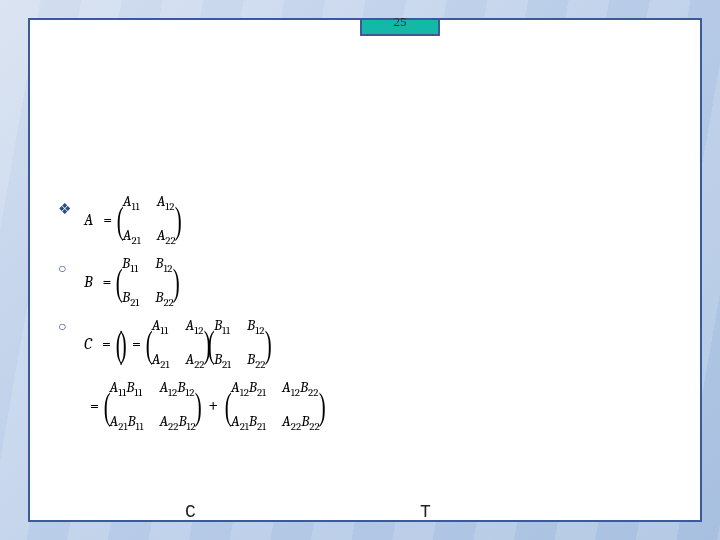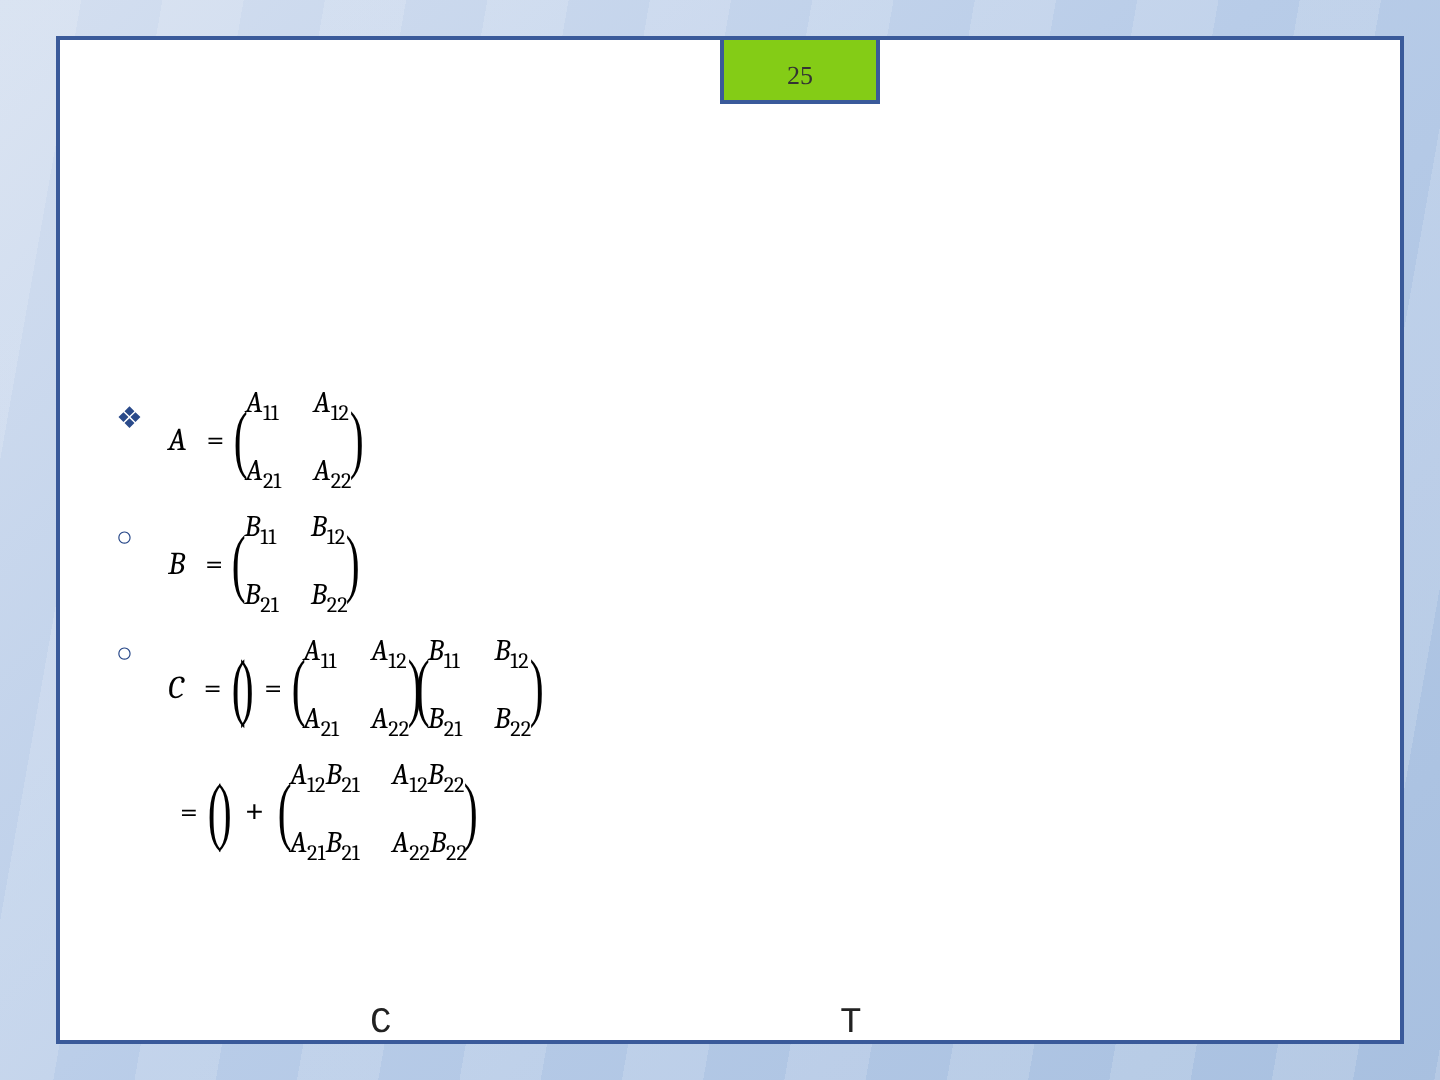--- a/index.html
+++ b/index.html
@@ -32,23 +32,23 @@
     bottom: 18px;
     background: #ffffff;
     border: 2px solid #3a5a9a;
     box-sizing: border-box;
   }
   .pagebox {
     position: absolute;
     top: -2px;
     left: 330px;
     width: 80px;
-    height: 34px;
+    height: 18px;
     border: 2px solid #3a5a9a;
-    background: #84cc16;
+    background: #14b8a6;
     font-family: Georgia, serif;
     font-size: 13px;
     color: #333;
     display: flex;
     align-items: flex-end;
     justify-content: center;
     padding-bottom: 4px;
     box-sizing: border-box;
     z-index: 2;
   }
@@ -190,20 +190,26 @@
           <span>B<span class="sub">12</span></span>
           <span>B<span class="sub">21</span></span>
           <span>B<span class="sub">22</span></span>
         </span>
       <span class="paren">)</span>
     </div>
 
     <div class="mrow" style="margin-top:6px;">
       <span class="eq">=</span>
       <span class="paren">(</span>
+      <span class="mat">
+          <span>A<span class="sub">11</span>B<span class="sub">11</span></span>
+          <span>A<span class="sub">12</span>B<span class="sub">12</span></span>
+          <span>A<span class="sub">21</span>B<span class="sub">11</span></span>
+          <span>A<span class="sub">22</span>B<span class="sub">12</span></span>
+        </span>
       <span class="paren">)</span>
       <span class="plus">+</span>
       <span class="paren">(</span>
       <span class="mat">
           <span>A<span class="sub">12</span>B<span class="sub">21</span></span>
           <span>A<span class="sub">12</span>B<span class="sub">22</span></span>
           <span>A<span class="sub">21</span>B<span class="sub">21</span></span>
           <span>A<span class="sub">22</span>B<span class="sub">22</span></span>
         </span>
       <span class="paren">)</span>

